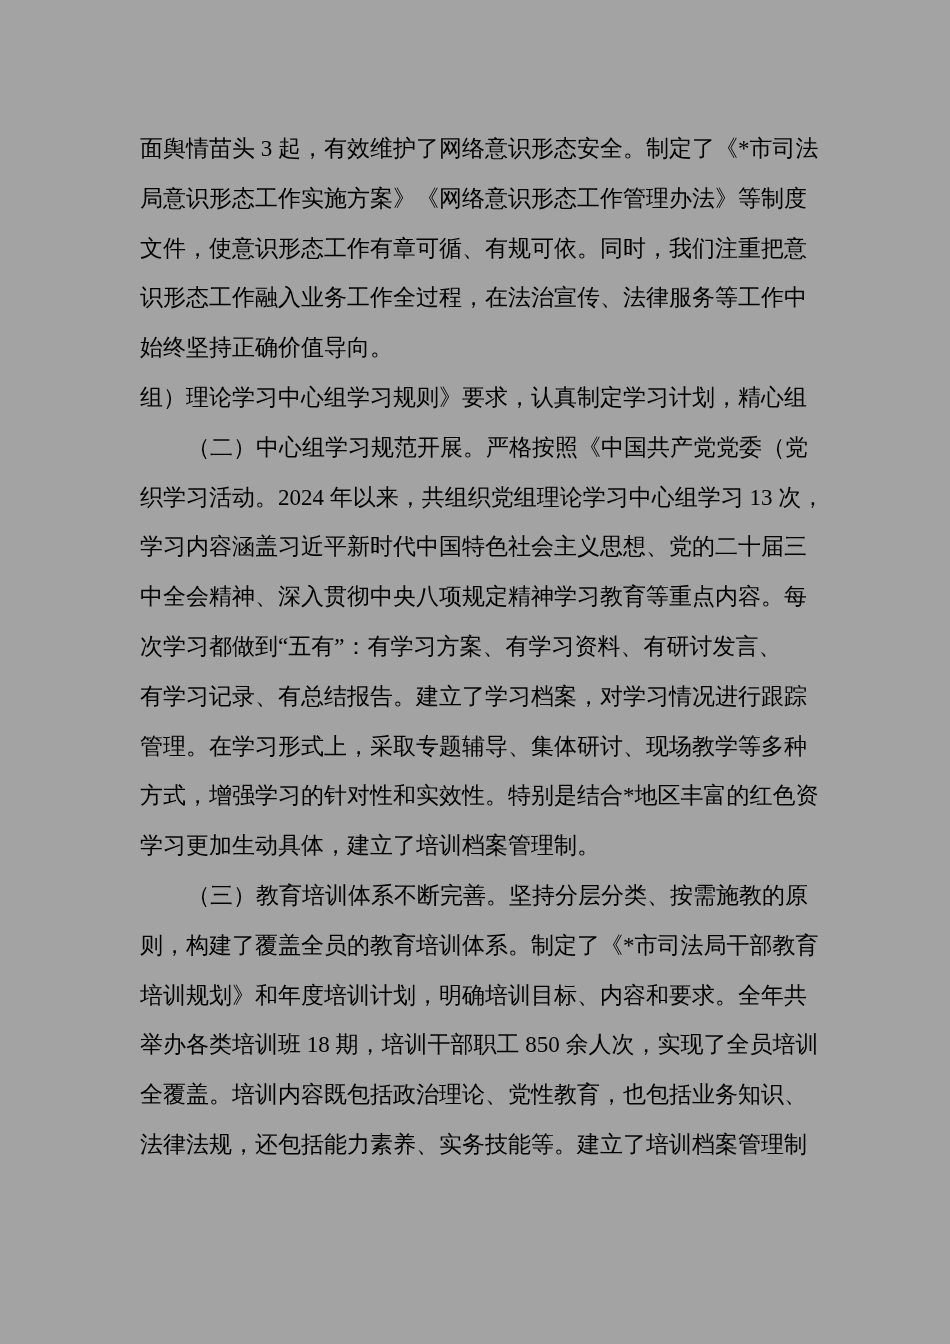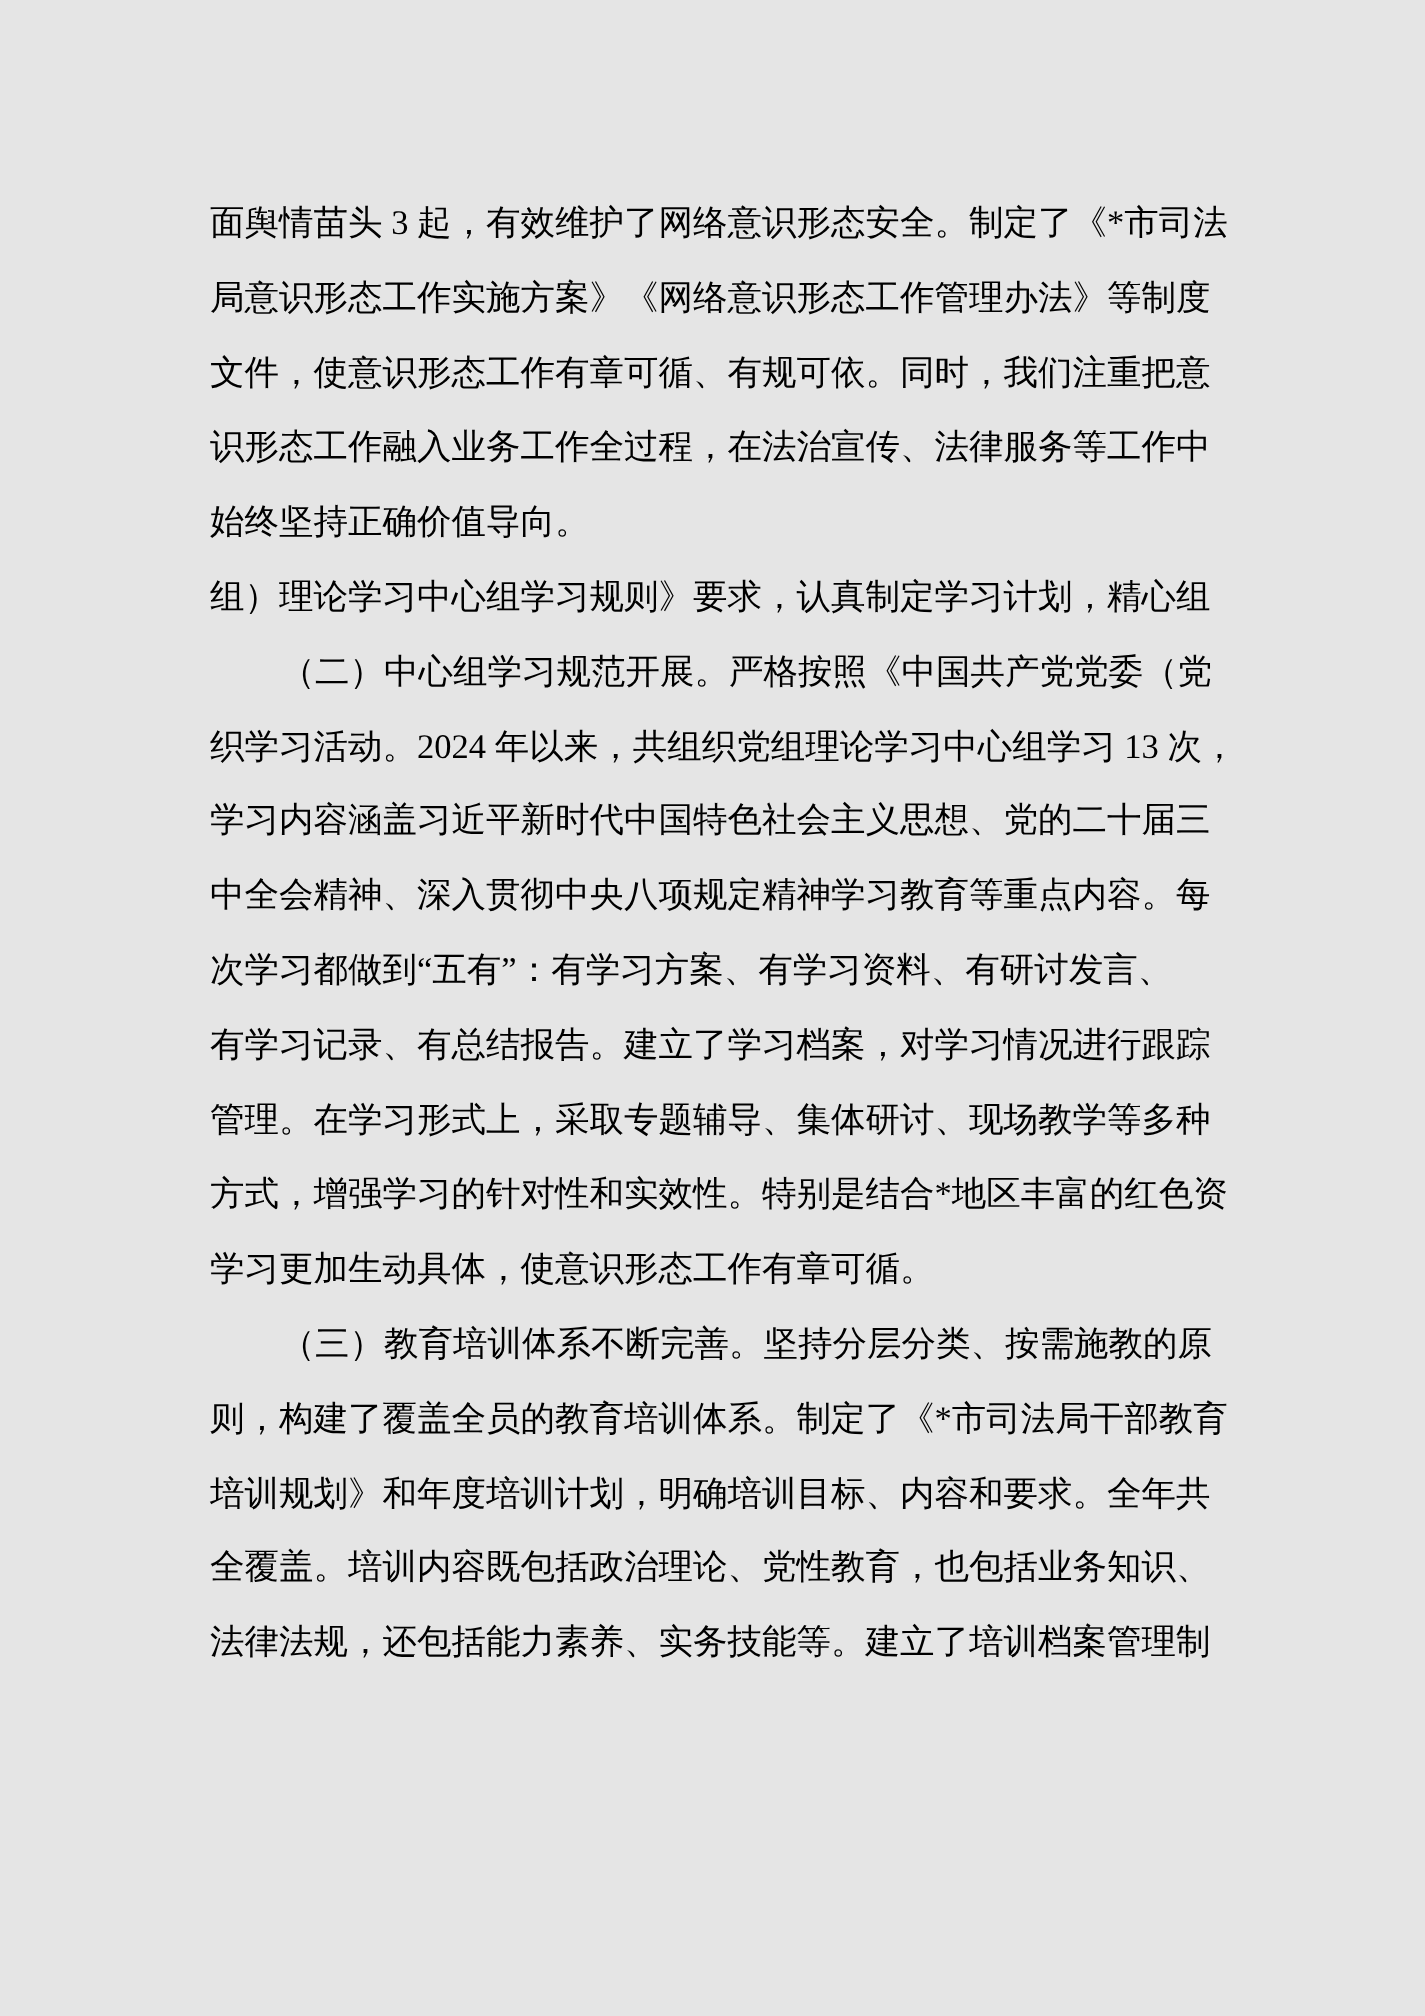--- a/index.html
+++ b/index.html
@@ -4,21 +4,21 @@
 <style>
   html, body {
     margin: 0;
     padding: 0;
     background: #ffffff;
   }
   .page {
     position: relative;
     width: 950px;
     height: 1344px;
-    background: #e5e5e5;
+    background: #a3a3a3;
     overflow: hidden;
   }
   .text-block {
     position: absolute;
     left: 140px;
     top: 124px;
     width: 676px;
     font-family: "Liberation Serif", "DejaVu Serif", serif;
     font-size: 23px;
     line-height: 49.8px;
@@ -46,20 +46,21 @@
     <div class="line">始终坚持正确价值导向。</div>
     <div class="line">组）理论学习中心组学习规则》要求，认真制定学习计划，精心组</div>
     <div class="line para-start">（二）中心组学习规范开展。严格按照《中国共产党党委（党</div>
     <div class="line">织学习活动。2024 年以来，共组织党组理论学习中心组学习 13 次，</div>
     <div class="line">学习内容涵盖习近平新时代中国特色社会主义思想、党的二十届三</div>
     <div class="line">中全会精神、深入贯彻中央八项规定精神学习教育等重点内容。每</div>
     <div class="line">次学习都做到“五有”：有学习方案、有学习资料、有研讨发言、</div>
     <div class="line">有学习记录、有总结报告。建立了学习档案，对学习情况进行跟踪</div>
     <div class="line">管理。在学习形式上，采取专题辅导、集体研讨、现场教学等多种</div>
     <div class="line">方式，增强学习的针对性和实效性。特别是结合*地区丰富的红色资</div>
-    <div class="line">学习更加生动具体，使意识形态工作有章可循。</div>
+    <div class="line">学习更加生动具体，建立了培训档案管理制。</div>
     <div class="line para-start">（三）教育培训体系不断完善。坚持分层分类、按需施教的原</div>
     <div class="line">则，构建了覆盖全员的教育培训体系。制定了《*市司法局干部教育</div>
     <div class="line">培训规划》和年度培训计划，明确培训目标、内容和要求。全年共</div>
+    <div class="line">举办各类培训班 18 期，培训干部职工 850 余人次，实现了全员培训</div>
     <div class="line">全覆盖。培训内容既包括政治理论、党性教育，也包括业务知识、</div>
     <div class="line">法律法规，还包括能力素养、实务技能等。建立了培训档案管理制</div>
   </div>
 </div>
 
 </body></html>

